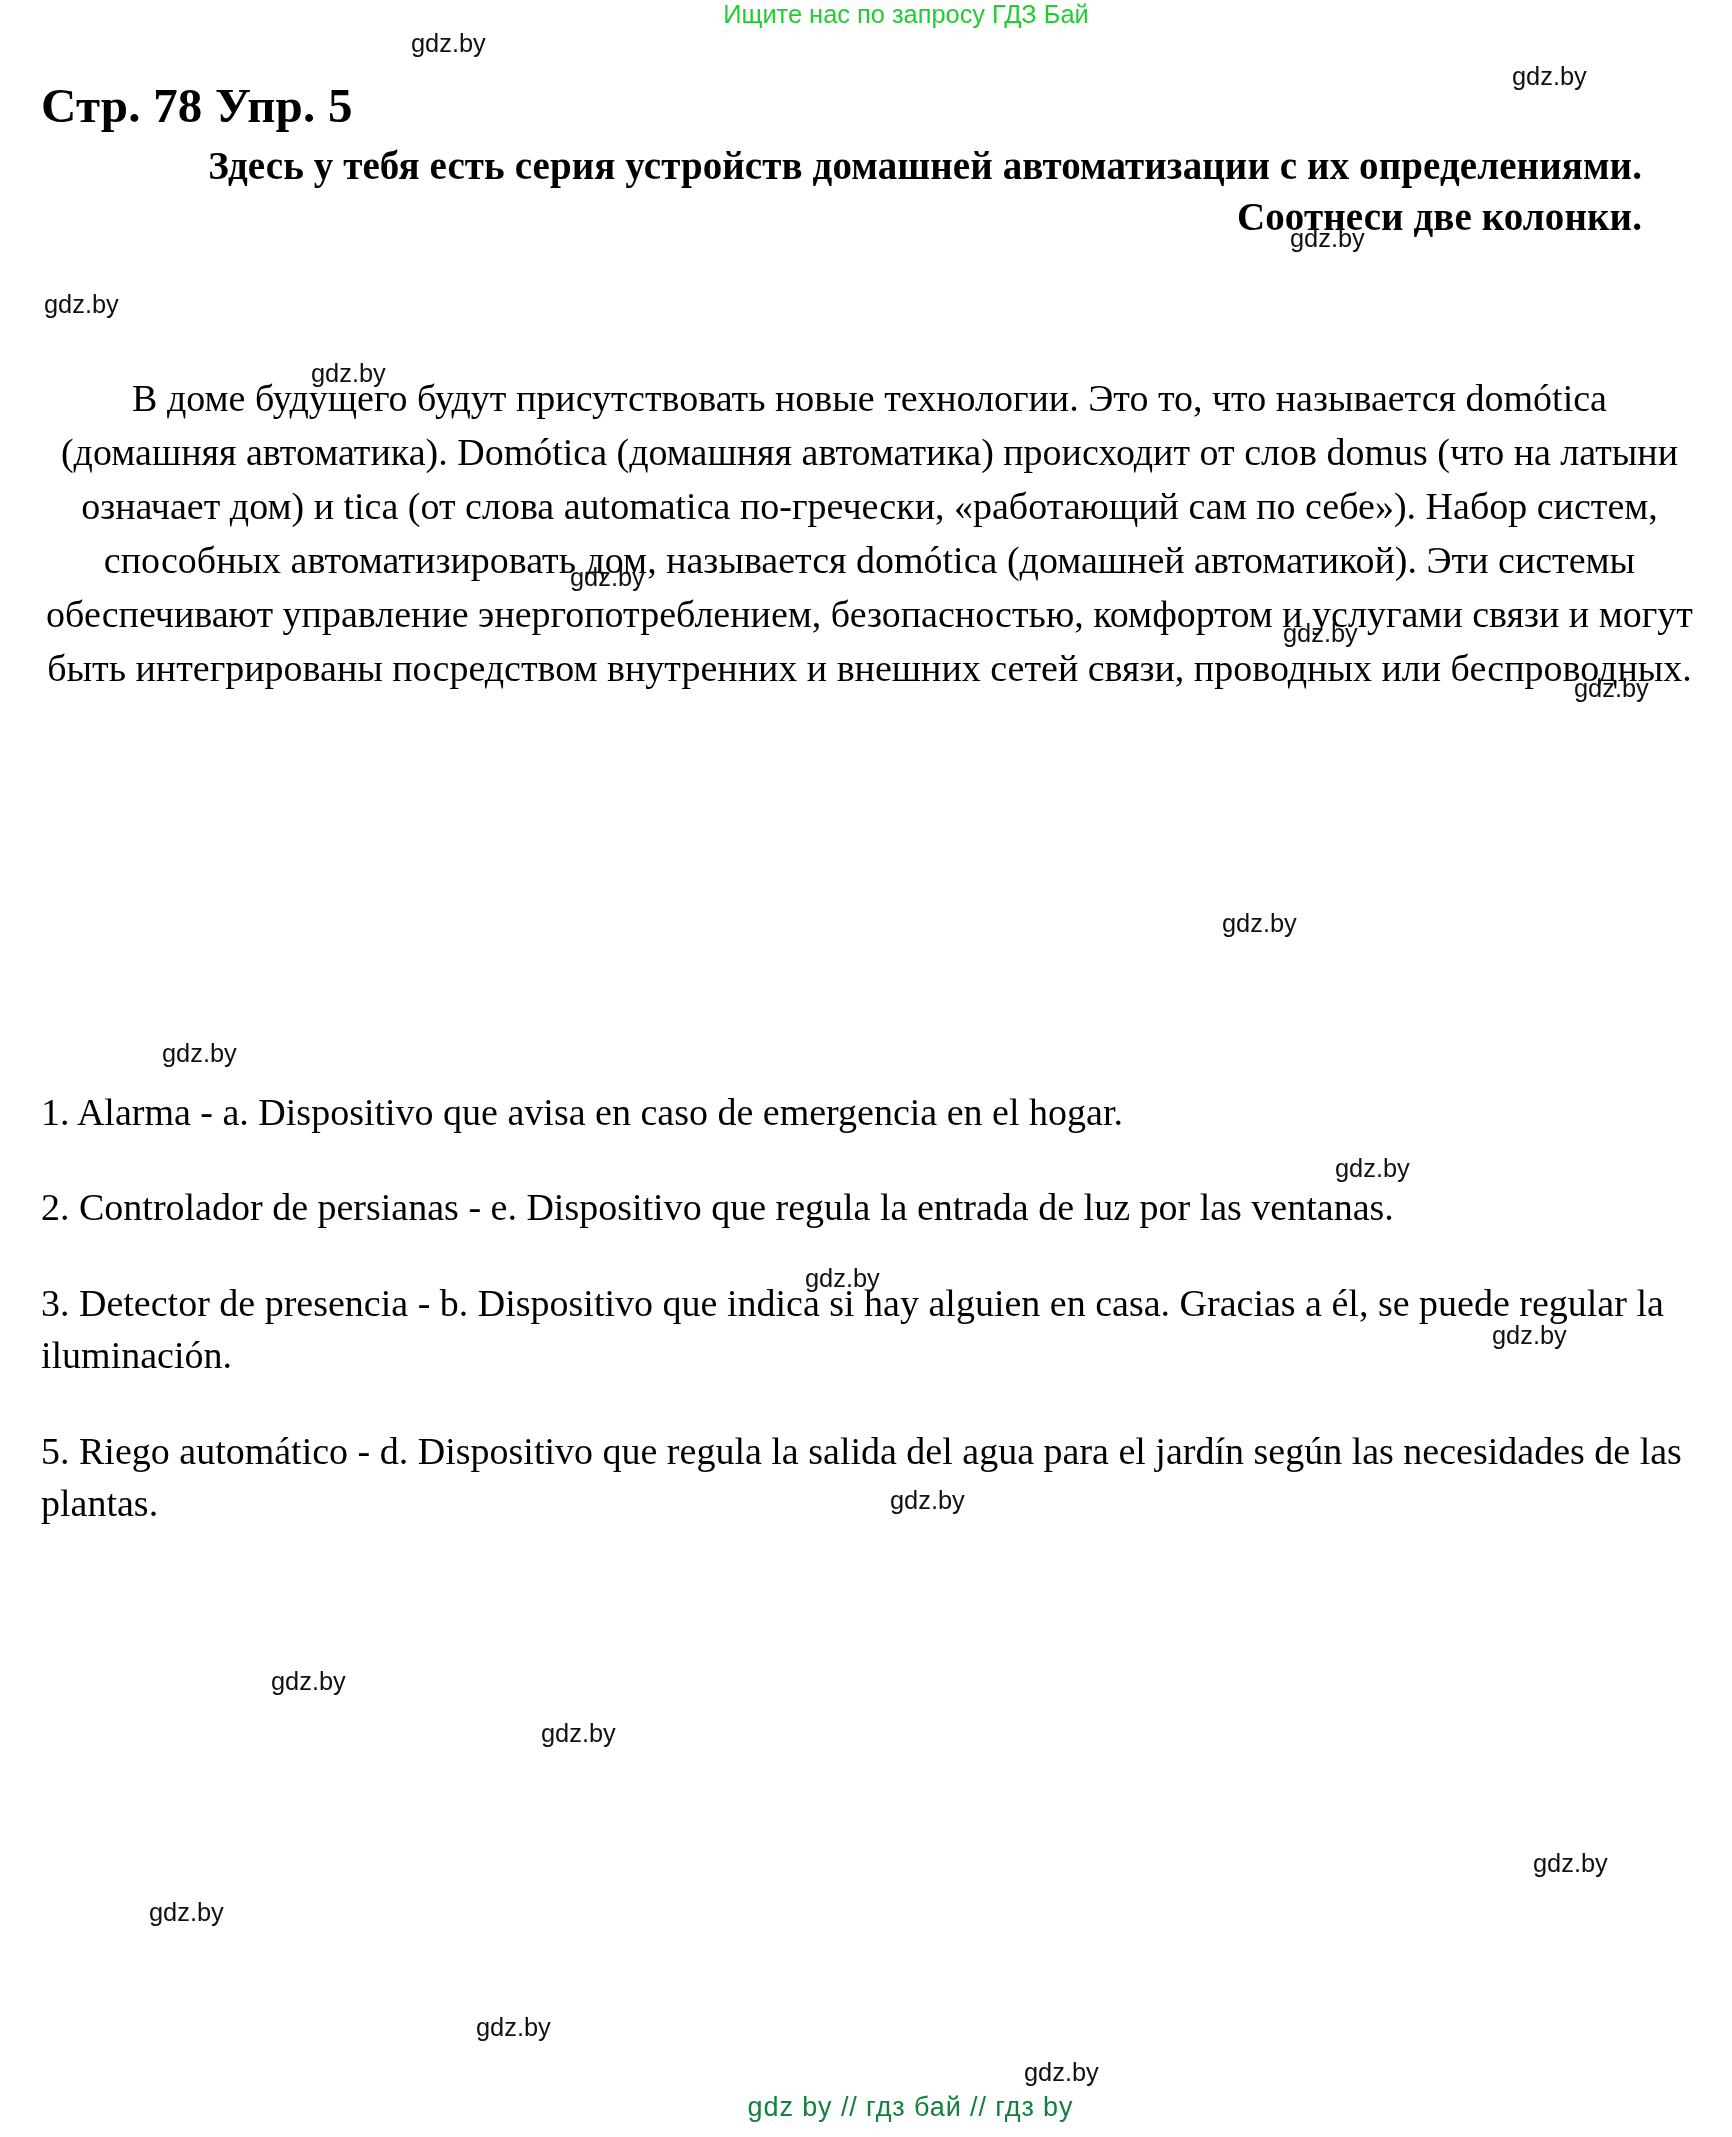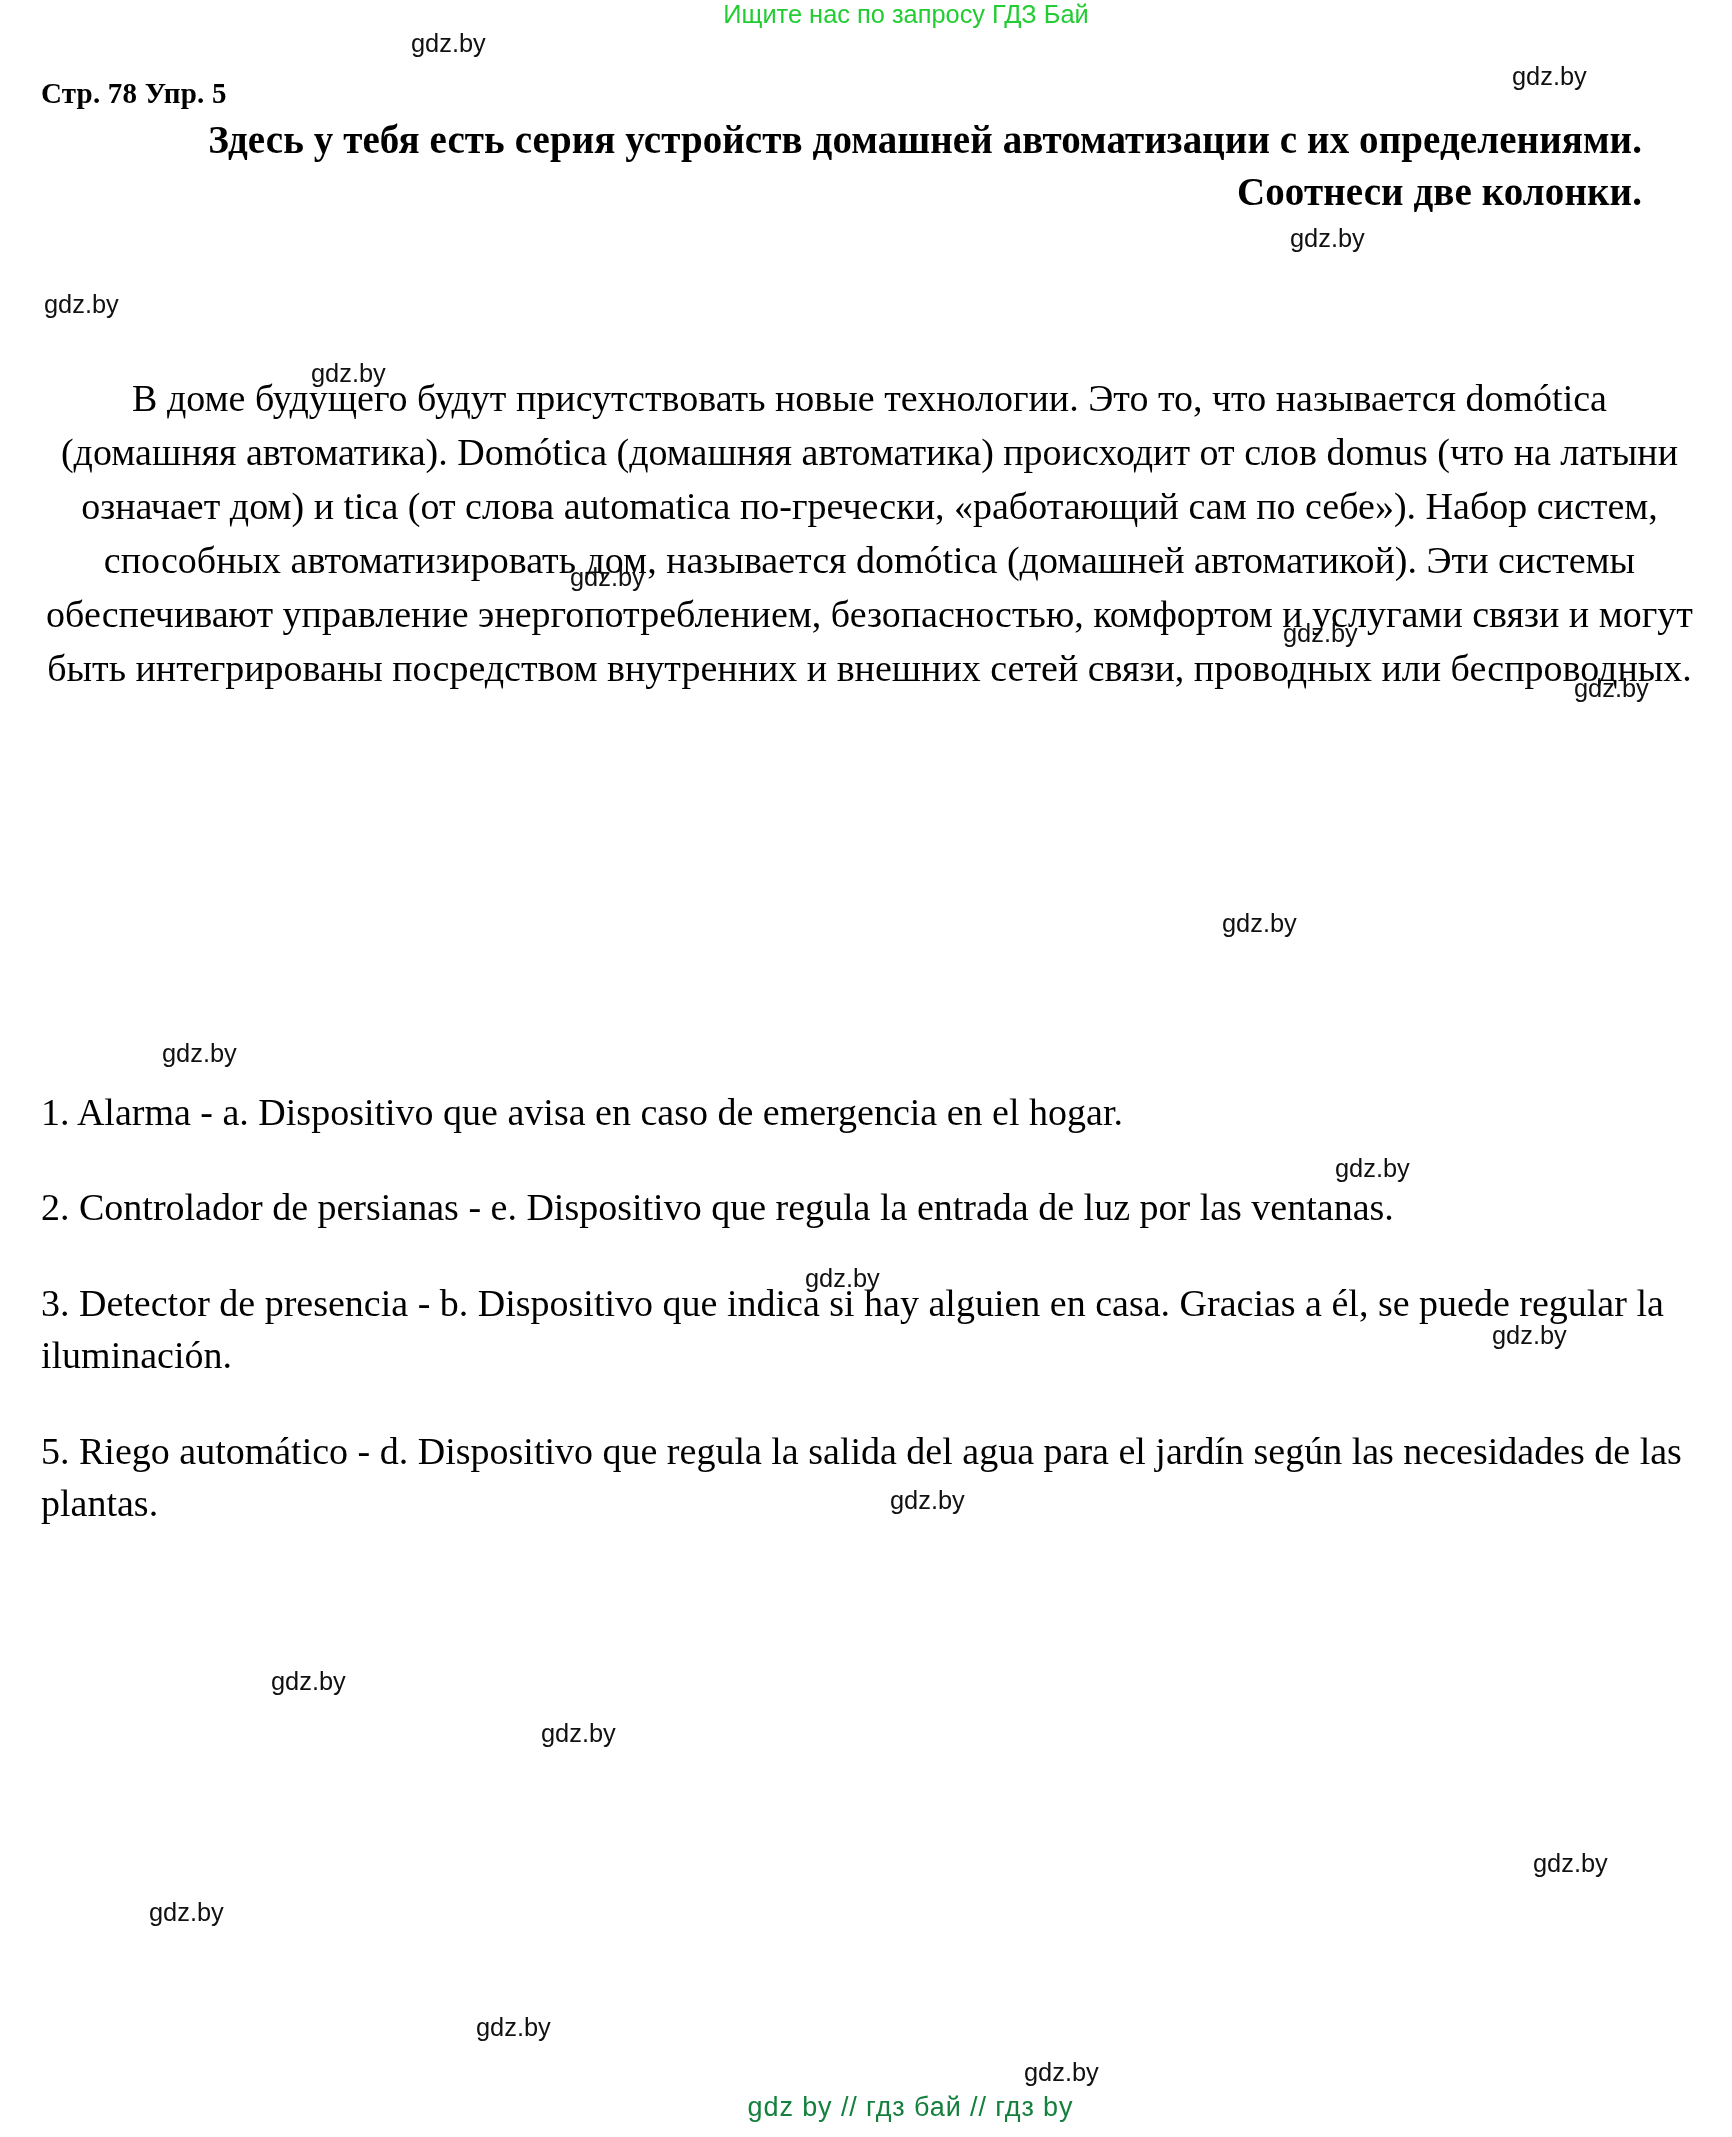--- a/index.html
+++ b/index.html
@@ -53,21 +53,21 @@
   .content {
     position: absolute;
     left: 41px;
     top: 75px;
     width: 1657px;
   }
 
   .ex-title {
     font-family: "Liberation Serif", "DejaVu Serif", serif;
     font-weight: 700;
-    font-size: 29px;
+    font-size: 49px;
     line-height: 1.28;
     margin: 0 0 1.9px 0;
     letter-spacing: 0.2px;
   }
   .ex-prompt {
     font-family: "Liberation Serif", "DejaVu Serif", serif;
     font-weight: 700;
     font-size: 39px;
     line-height: 1.33;
     margin: 0;

